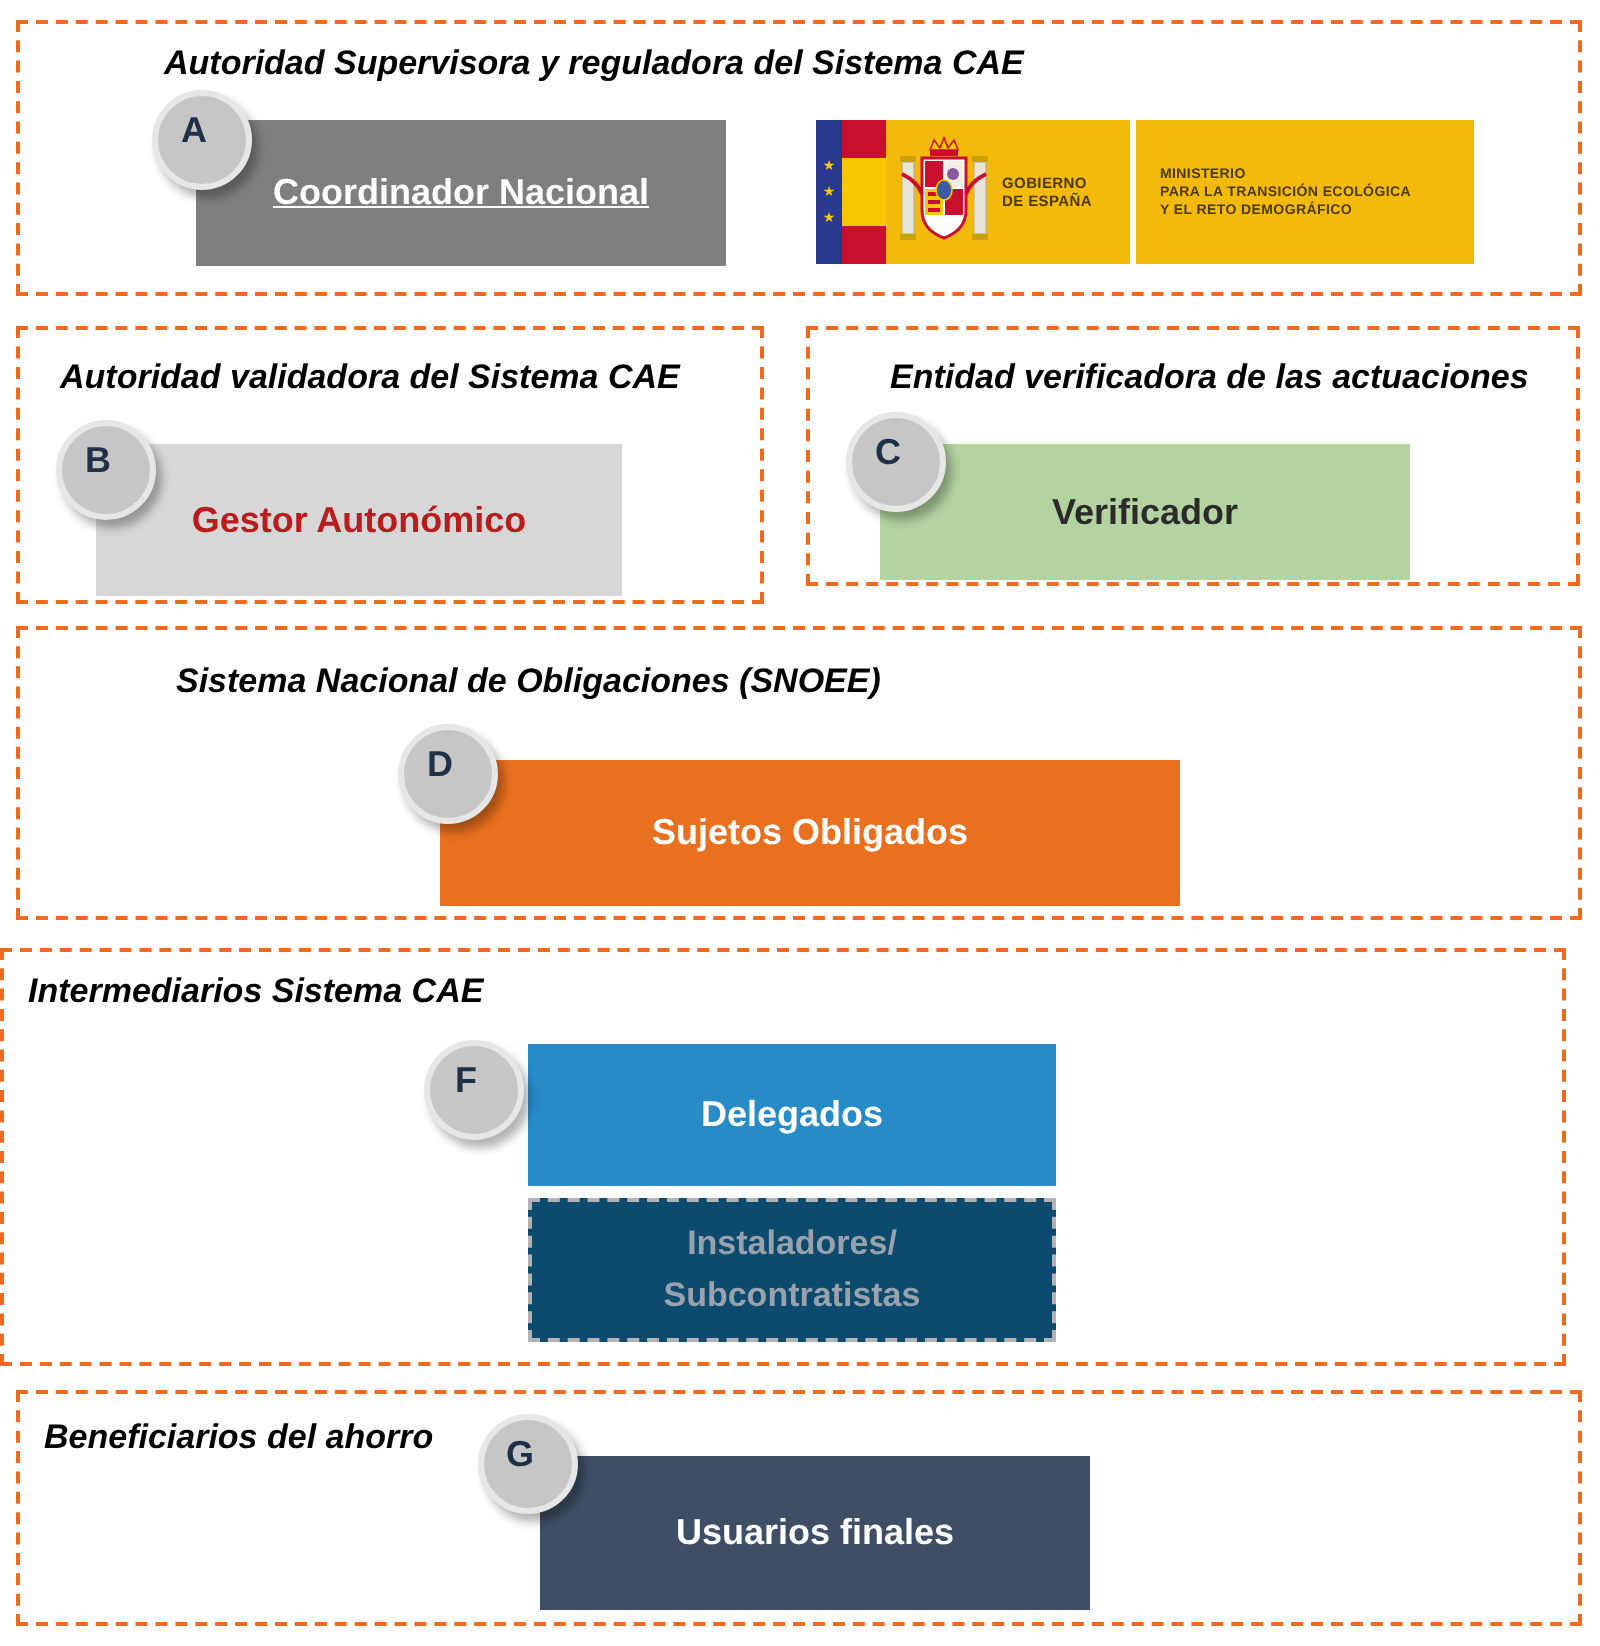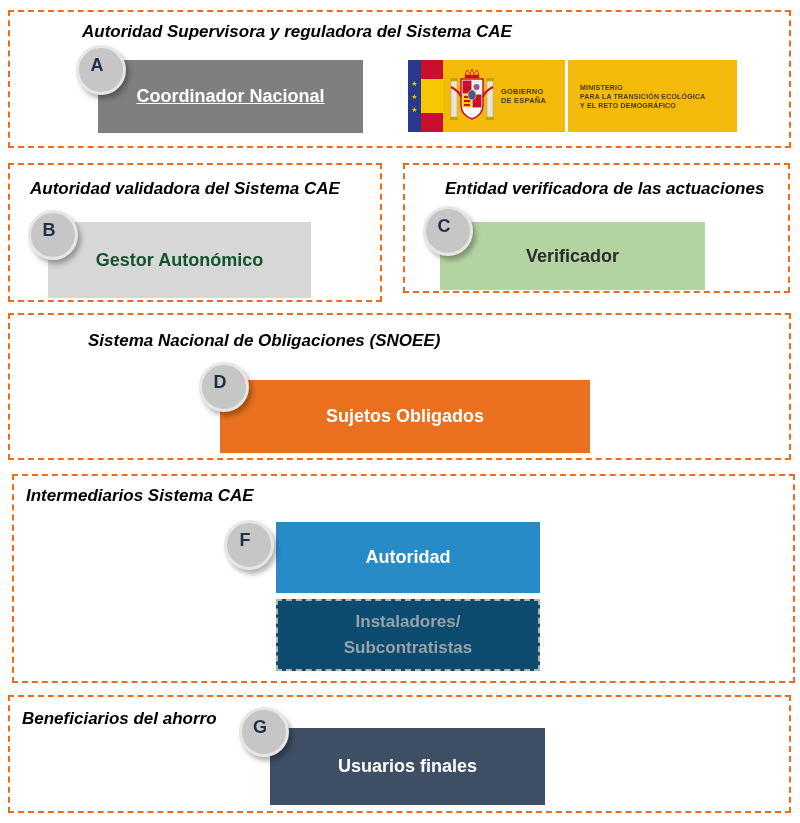--- a/index.html
+++ b/index.html
@@ -10,21 +10,21 @@
 
   .badge { position:absolute; width:50px; height:50px; border-radius:50%;
            background:#C6C6C6; border:3px solid #E6E6E6; box-sizing:border-box;
            box-shadow:3px 4px 5px rgba(0,0,0,0.30);
            display:flex; align-items:center; justify-content:center; z-index:3; }
   .badge span { font-size:18px; font-weight:700; color:#1F3147; transform:translate(-4px,-5px); }
 
   .bigbox { position:absolute; display:flex; align-items:center; justify-content:center;
             font-size:18px; font-weight:600; z-index:2; box-sizing:border-box; text-align:center; }
   .box-coordinador { background:#7F7F7F; color:#FFFFFF; }
-  .box-gestor      { background:#D7D7D7; color:#14532d; }
+  .box-gestor      { background:#D7D7D7; color:#b91c1c; }
   .box-verificador { background:#B3D3A0; color:#2B2B2B; }
   .box-sujetos     { background:#E8701E; color:#FFFFFF; }
   .box-delegados   { background:#278BC8; color:#FFFFFF; }
   .box-usuarios    { background:#3E4E64; color:#FFFFFF; }
   .box-instaladores{ background:#0c4a6e; color:#98A2AC; border:2px dashed #B3B3B3;
                      flex-direction:column; font-size:17px; line-height:1.55; }
 
   
   .logo { position:absolute; display:flex; flex-direction:row; z-index:2; }
   .logo-eu { width:13px; background:#29398E; display:flex; flex-direction:column;
@@ -132,27 +132,27 @@
   <div class="panel" style="left:8px; top:313px; width:783px; height:147px;">
     <div class="sec-title" style="left:78px; top:16px;">Sistema Nacional de Obligaciones (SNOEE)</div>
     <div class="badge" style="left:189px; top:47px;">
       <span>D</span>
     </div>
     <div class="bigbox box-sujetos" style="left:210px; top:65px; width:370px; height:73px;align-items:center;">
       <span>Sujetos Obligados</span>
     </div>
   </div>
 
-  <div class="panel" style="left:12px; top:474px; width:783px; height:209px;">
+  <div class="panel" style="left:0; top:474px; width:783px; height:209px;">
     <div class="sec-title" style="left:12px; top:10px;">Intermediarios Sistema CAE</div>
     <div class="badge" style="left:210px; top:44px;">
       <span>F</span>
     </div>
     <div class="bigbox box-delegados" style="left:262px; top:46px; width:264px; height:71px;">
-      <span>Autoridad</span>
+      <span>Delegados</span>
     </div>
     <div class="bigbox box-instaladores" style="left:262px; top:123px; width:264px; height:72px;">
       <span>Instaladores/</span>
       <span>Subcontratistas</span>
     </div>
   </div>
 
   <div class="panel" style="left:8px; top:695px; width:783px; height:118px;">
     <div class="sec-title" style="left:12px; top:12px;">Beneficiarios del ahorro</div>
     <div class="badge" style="left:229px; top:10px;">

